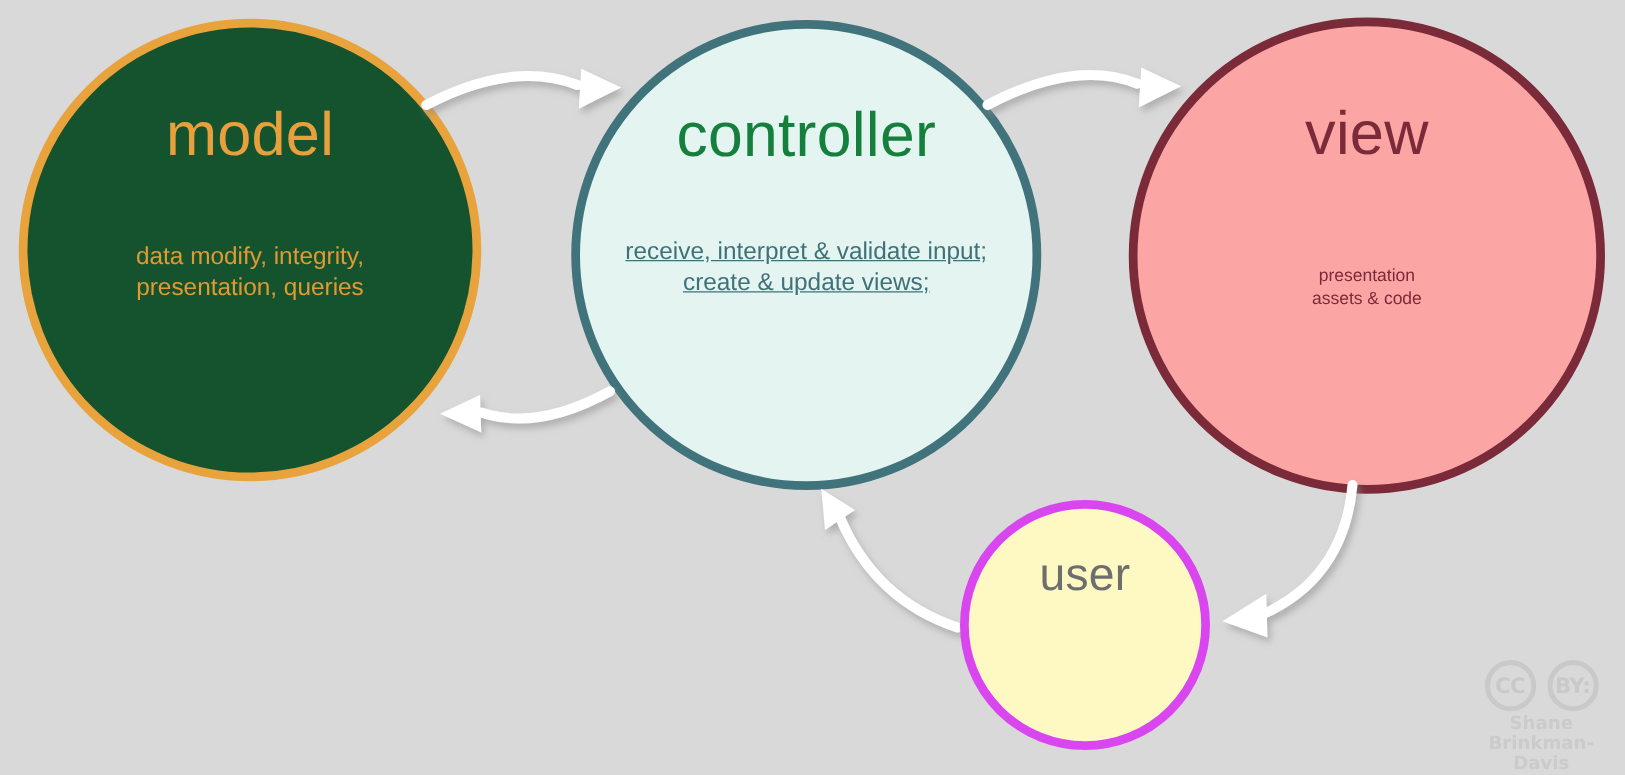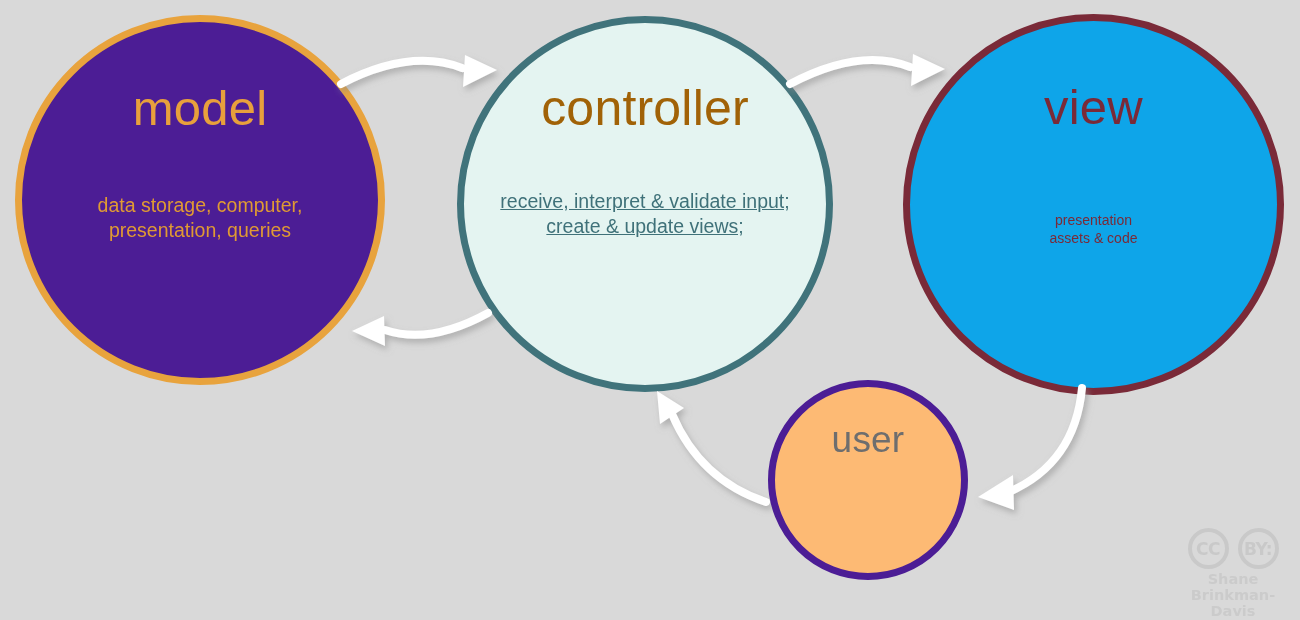--- a/index.html
+++ b/index.html
@@ -27,21 +27,21 @@
     white-space:nowrap;
   }
   .node .desc{
     line-height:1.28;
     font-weight:400;
   }
 
   
   #node-model{
     left:15px;top:15px;width:370px;height:370px;
-    background:#4c1d95;
+    background:#14532d;
     border:7px solid #e8a33d;
   }
   #node-model .title{
     margin-top:62px;
     font-size:49px;
     color:#e8a03c;
   }
   #node-model .desc{
     margin-top:60px;
     font-size:19.5px;
@@ -50,51 +50,51 @@
 
   
   #node-controller{
     left:457px;top:16px;width:376px;height:376px;
     background:#e4f4f1;
     border:7px solid #40737b;
   }
   #node-controller .title{
     margin-top:60px;
     font-size:50px;
-    color:#a16207;
+    color:#15803d;
   }
   #node-controller .desc{
     margin-top:56px;
     font-size:19.5px;
     color:#3f7179;
     text-decoration:underline;
   }
 
   
   #node-view{
     left:903px;top:14px;width:381px;height:381px;
-    background:#0ea5e9;
+    background:#fca5a5;
     border:7px solid #7a2a38;
   }
   #node-view .title{
     margin-top:62px;
     font-size:49px;
     color:#7a2a38;
   }
   #node-view .desc{
     margin-top:80px;
     font-size:14px;
     color:#7a2a38;
   }
 
   
   #node-user{
-    left:768px;top:380px;width:200px;height:200px;
-    background:#fdba74;
-    border:7px solid #4c1d95;
+    left:768px;top:400px;width:200px;height:200px;
+    background:#fef9c3;
+    border:7px solid #d946ef;
     z-index:5;
   }
   #node-user .title{
     margin-top:34px;
     font-size:37px;
     color:#6e6e6e;
   }
   #node-user .desc{
     margin-top:6px;
     font-size:19px;
@@ -174,21 +174,21 @@
 
     <g filter="url(#arrowShadow)">
       <path d="M 766 502 Q 700 480 672 414" fill="none" stroke="#ffffff" stroke-width="8" stroke-linecap="round"></path>
       <path d="M 684 408 L 657 391 L 660 424 Z" fill="#ffffff"></path>
     </g>
   </svg>
 
   <div class="node" id="node-model">
     <div class="title">model</div>
     <div class="desc">
-      <div>data storage, computer,</div>
+      <div>data modify, integrity,</div>
       <div>presentation, queries</div>
     </div>
   </div>
 
   <div class="node" id="node-controller">
     <div class="title">controller</div>
     <div class="desc">
       <div>receive, interpret &amp; validate input;</div>
       <div>create &amp; update views;</div>
     </div>

